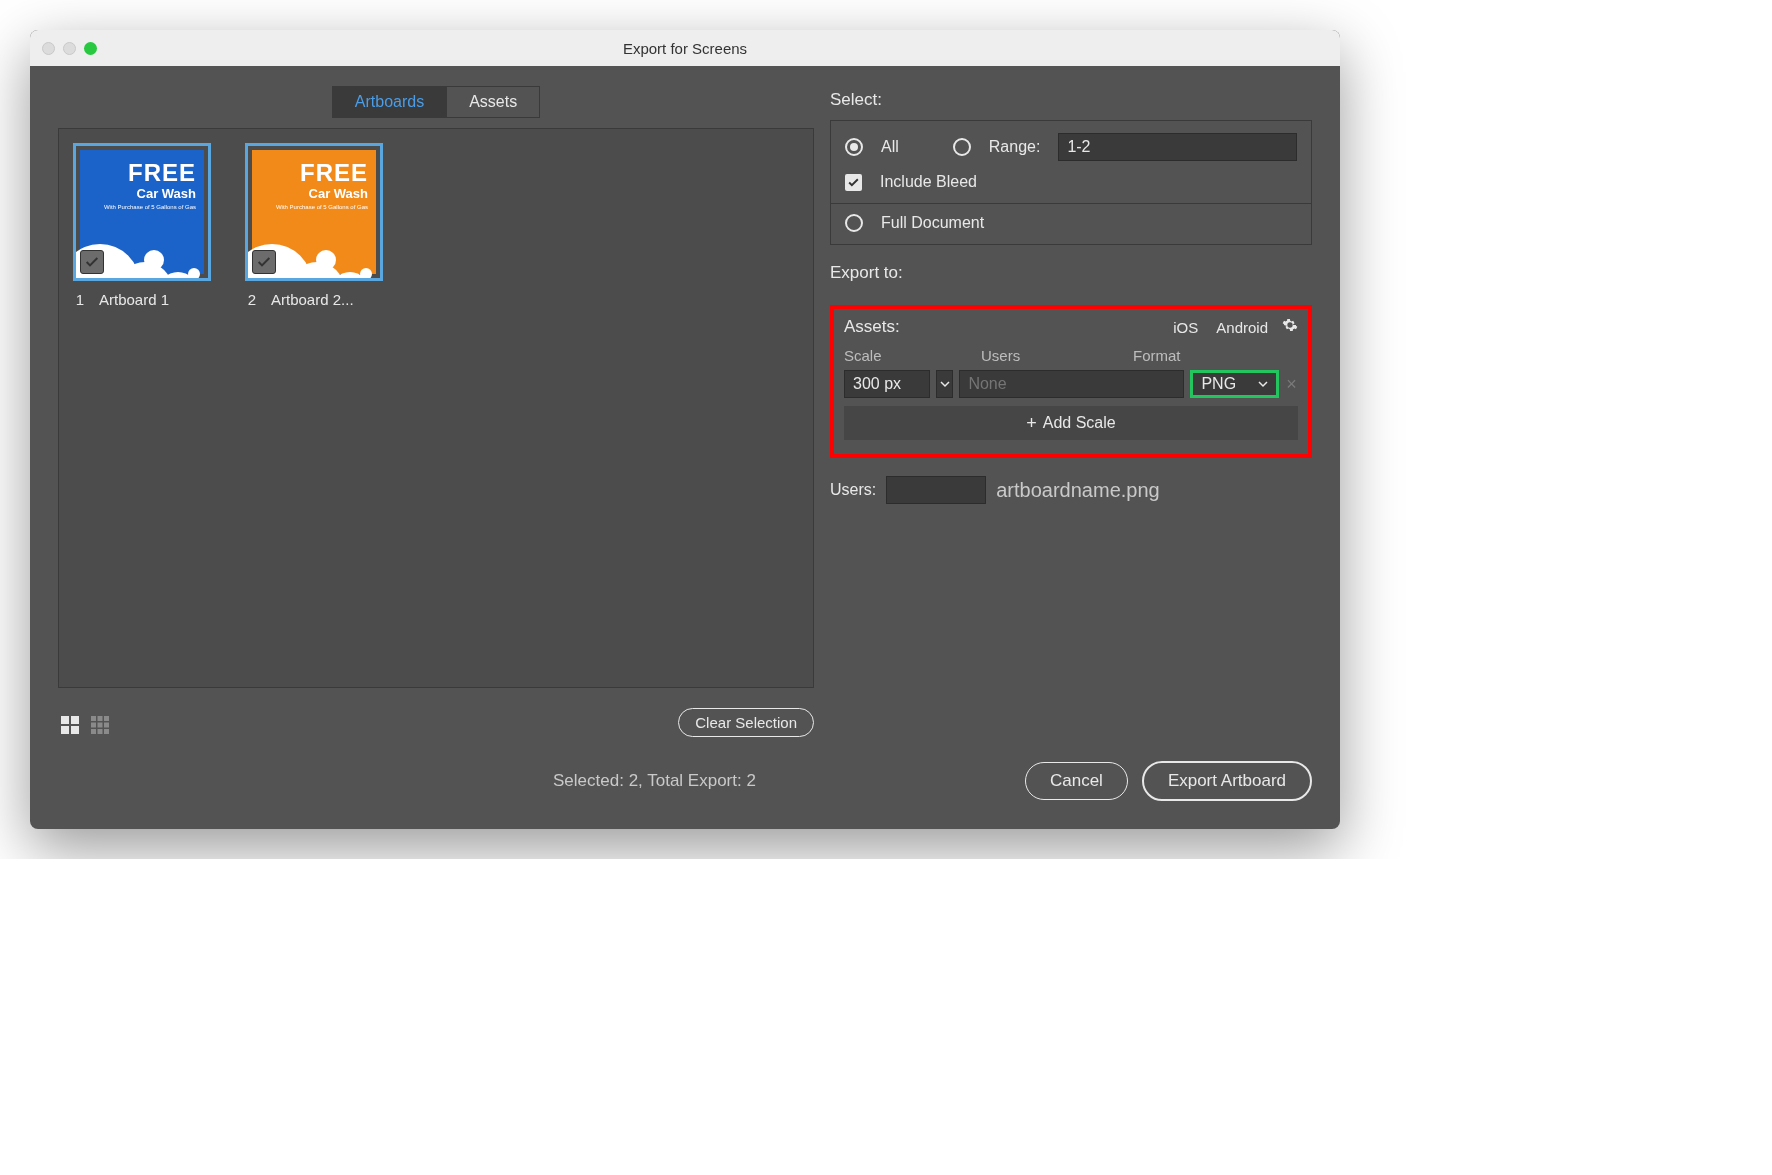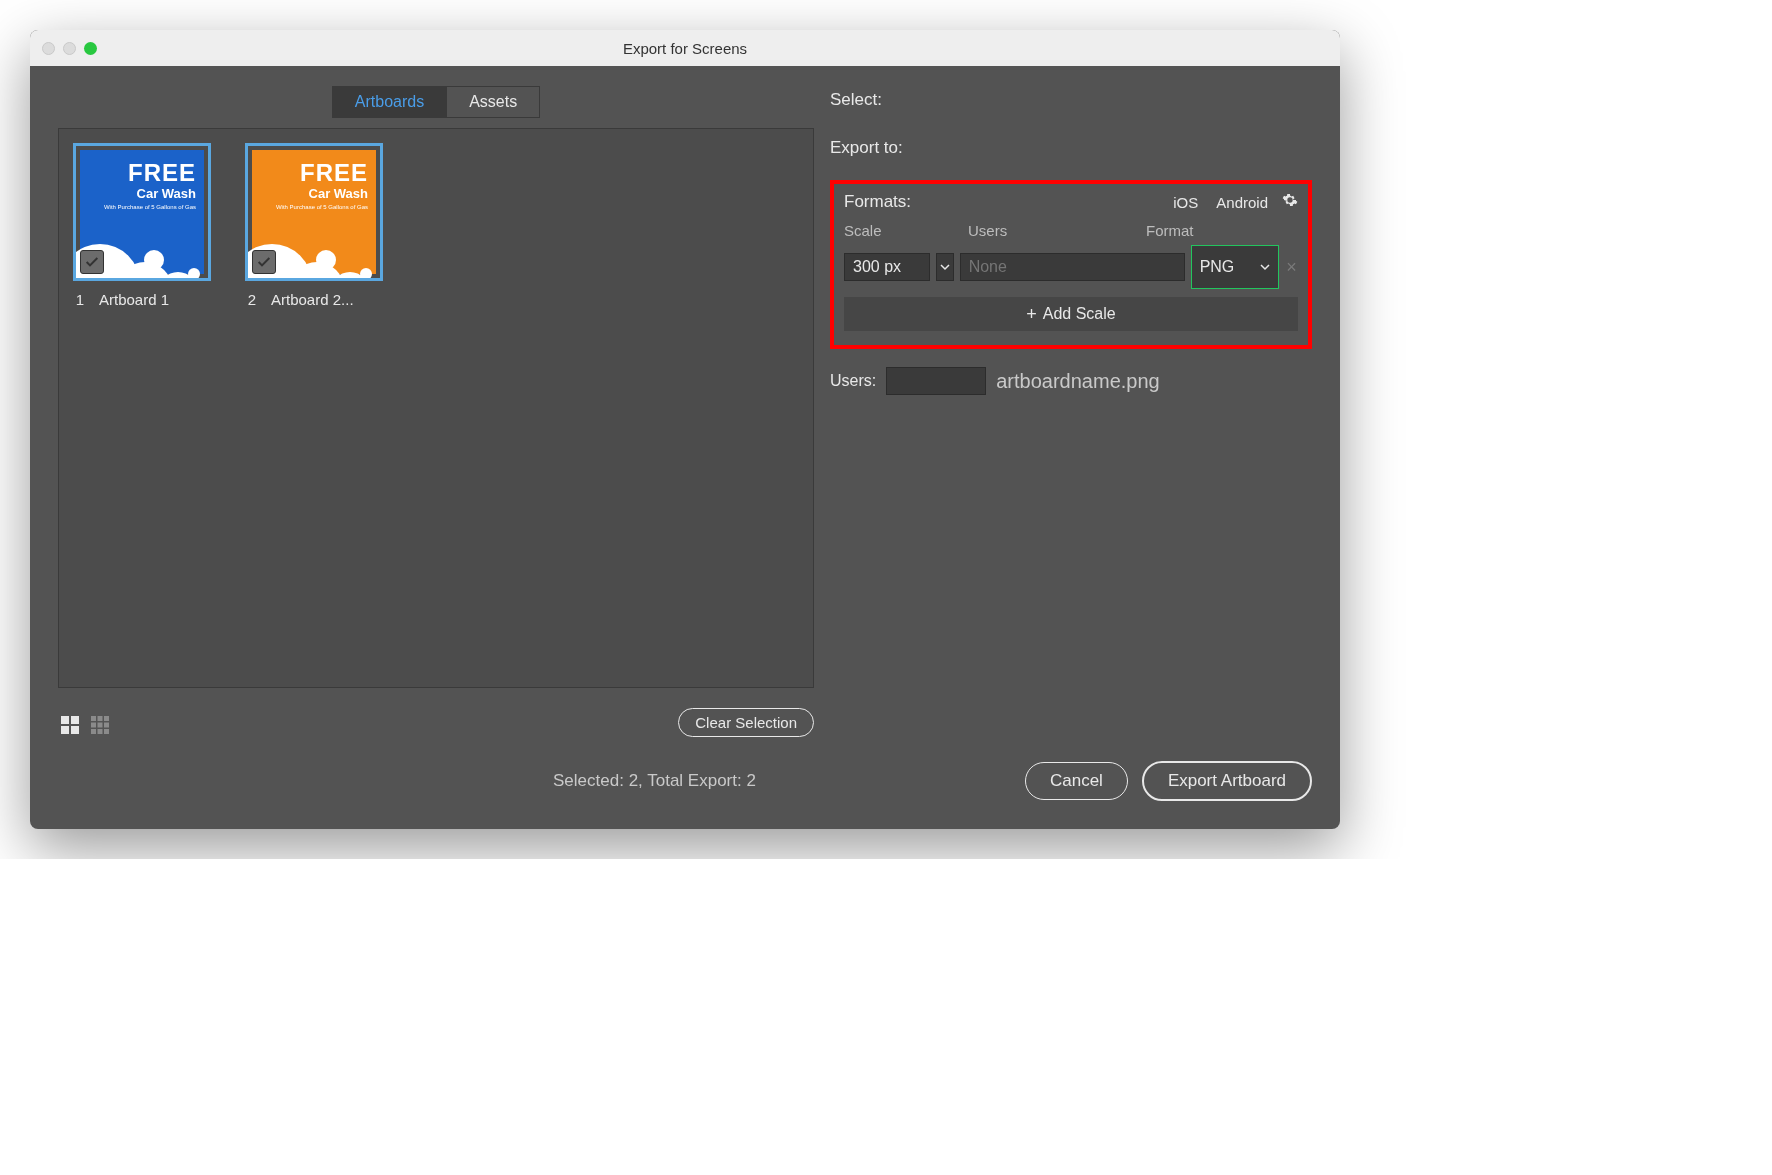--- a/index.html
+++ b/index.html
@@ -117,31 +117,31 @@
 .formats-wrap {
   border:4px solid #ff0000; padding:8px 10px 14px 10px; margin-top:12px;
 }
 .formats-head { display:flex; align-items:center; margin-bottom:10px;}
 .formats-head .sec-label { margin:0; }
 .preset-link { font-size:15px; color:#e8e8e8; margin-left:auto; cursor:pointer;}
 .preset-link + .preset-link { margin-left:18px;}
 .gear { margin-left:14px; cursor:pointer; color:#e8e8e8;}
 
 .format-table { width:100%; }
-.format-cols { display:flex; gap:6px; font-size:15px; color:#bdbdbd; margin-bottom:6px;}
+.format-cols { display:flex; gap:19px; font-size:15px; color:#bdbdbd; margin-bottom:6px;}
 .col-scale { width:118px;}
 .col-suffix { flex:1;}
 .col-format { width:126px;}
 .col-del { width:20px;}
 
 .format-row { display:flex; gap:6px; align-items:center; margin-bottom:8px;}
 .scale-input { width:86px;}
 .scale-dd { width:26px; height:28px; background:#3a3a3a; border:1px solid #2c2c2c; display:flex; align-items:center; justify-content:center; cursor:pointer;}
 .suffix-input { flex:1; color:#9a9a9a;}
-.fmt-select { width:126px; height:44px; background:#3a3a3a; border:1px solid #22c55e; display:flex; align-items:center; padding:0 8px; justify-content:space-between; cursor:pointer; font-size:16px;}
+.fmt-select { width:126px; height:28px; background:#3a3a3a; border:3px solid #22c55e; display:flex; align-items:center; padding:0 8px; justify-content:space-between; cursor:pointer; font-size:16px;}
 .del-x { width:20px; text-align:center; color:#7a7a7a; cursor:pointer; font-size:18px;}
 
 .add-scale-btn {
   width:100%; height:34px; background:#464646; color:#e8e8e8;
   border:none; font-size:16px; cursor:pointer; display:flex; align-items:center; justify-content:center; gap:6px;
 }
 
 
 .prefix-row { display:flex; align-items:center; gap:10px; margin-top:18px;}
 .prefix-input { width:100px;}
@@ -266,26 +266,49 @@
                 <rect x="14" y="14" width="5" height="5" fill="#8a8a8a"></rect>
             </svg>
           </div>
         </div>
         <button class="clear-sel">Clear Selection</button>
       </div>
     </div>
 
     <div class="right">
       <div class="sec-label">Select:</div>
+      <div class="panel">
+        <div class="row">
+          <span class="radio selected"></span>
+          <span class="lbl">All</span>
+          <span style="width:18px;"></span>
+          <span class="radio"></span>
+          <span class="lbl">Range:</span>
+          <input class="text-input range-input" value="1-2" style="">
+        </div>
+        <div class="row">
+          <span class="check">
+            <svg viewBox="0 0 24 24">
+                <path d="M4 12l5 5L20 6" stroke="#333" stroke-width="3.5" fill="none"></path>
+              </svg>
+          </span>
+          <span class="lbl">Include Bleed</span>
+        </div>
+        <div class="hr"></div>
+        <div class="row">
+          <span class="radio"></span>
+          <span class="lbl">Full Document</span>
+        </div>
+      </div>
 
       <div class="sec-label" style="margin-top:18px;">Export to:</div>
 
       <div class="formats-wrap">
         <div class="formats-head">
-          <span class="sec-label">Formats:</span>
+          <span class="sec-label">Assets:</span>
           <span class="preset-link">iOS</span>
           <span class="preset-link">Android</span>
           <span class="gear">
             <svg width="16" height="16" viewBox="0 0 24 24">
               <path fill="#e8e8e8" d="M12 8a4 4 0 100 8 4 4 0 000-8zm9 4a7 7 0 01-.1 1.2l2.1 1.6-2 3.5-2.5-1a7 7 0 01-2 1.2l-.4 2.6h-4l-.4-2.6a7 7 0 01-2-1.2l-2.5 1-2-3.5 2.1-1.6A7 7 0 013 12a7 7 0 01.1-1.2L1 9.2l2-3.5 2.5 1a7 7 0 012-1.2L7.9 3h4l.4 2.6a7 7 0 012 1.2l2.5-1 2 3.5-2.1 1.6c.1.4.1.8.1 1.1z"></path>
             </svg>
           </span>
         </div>
 
         <div class="format-table">

